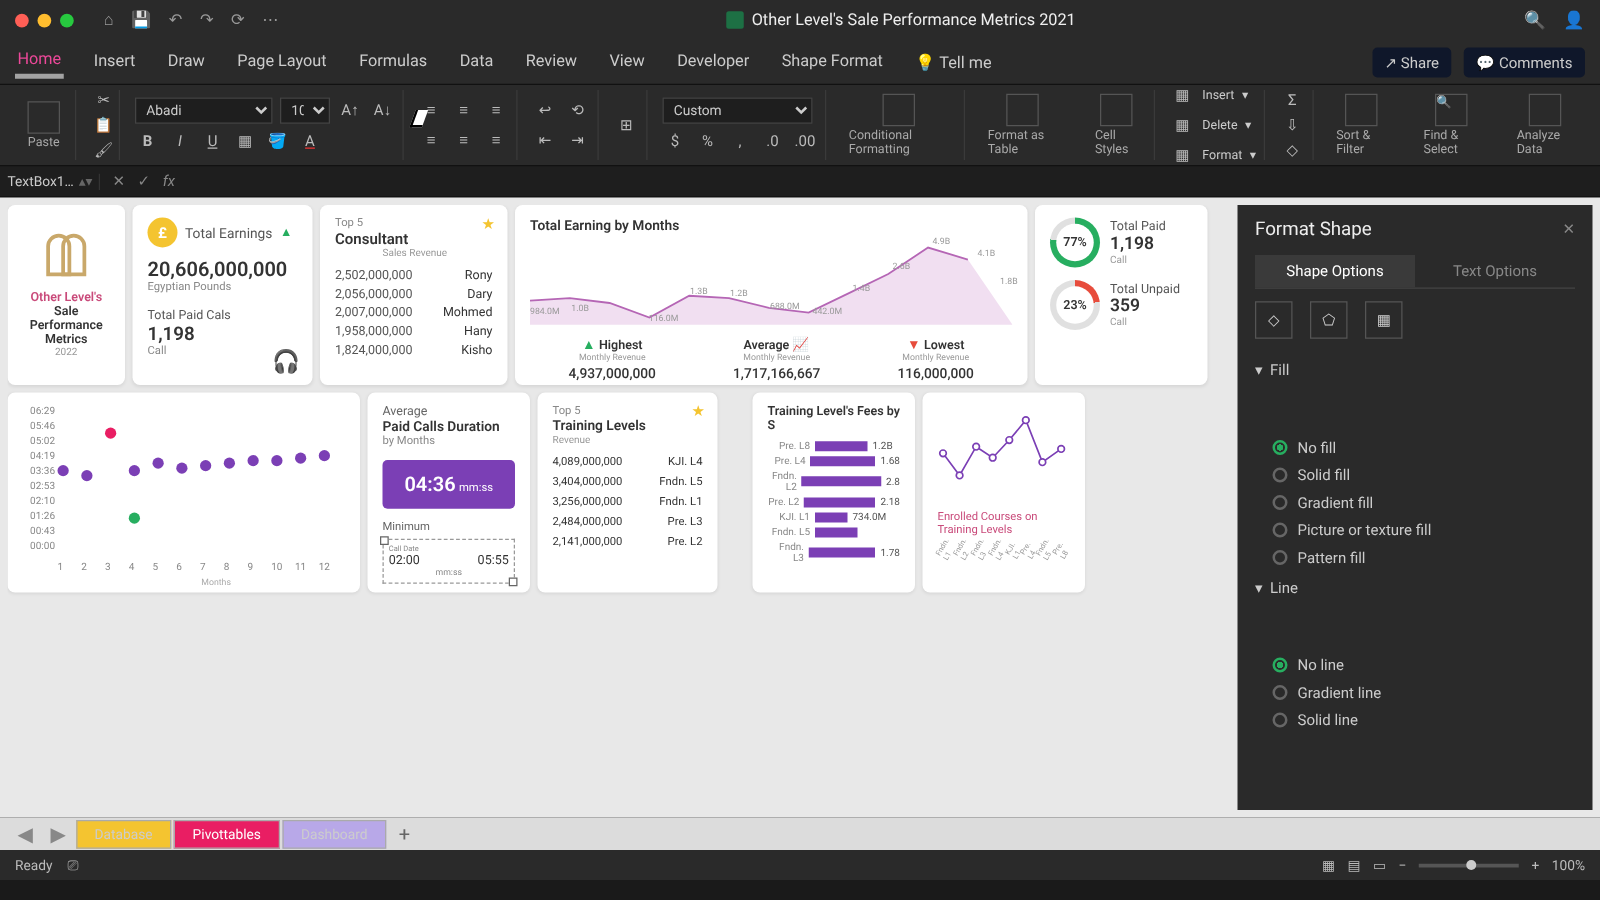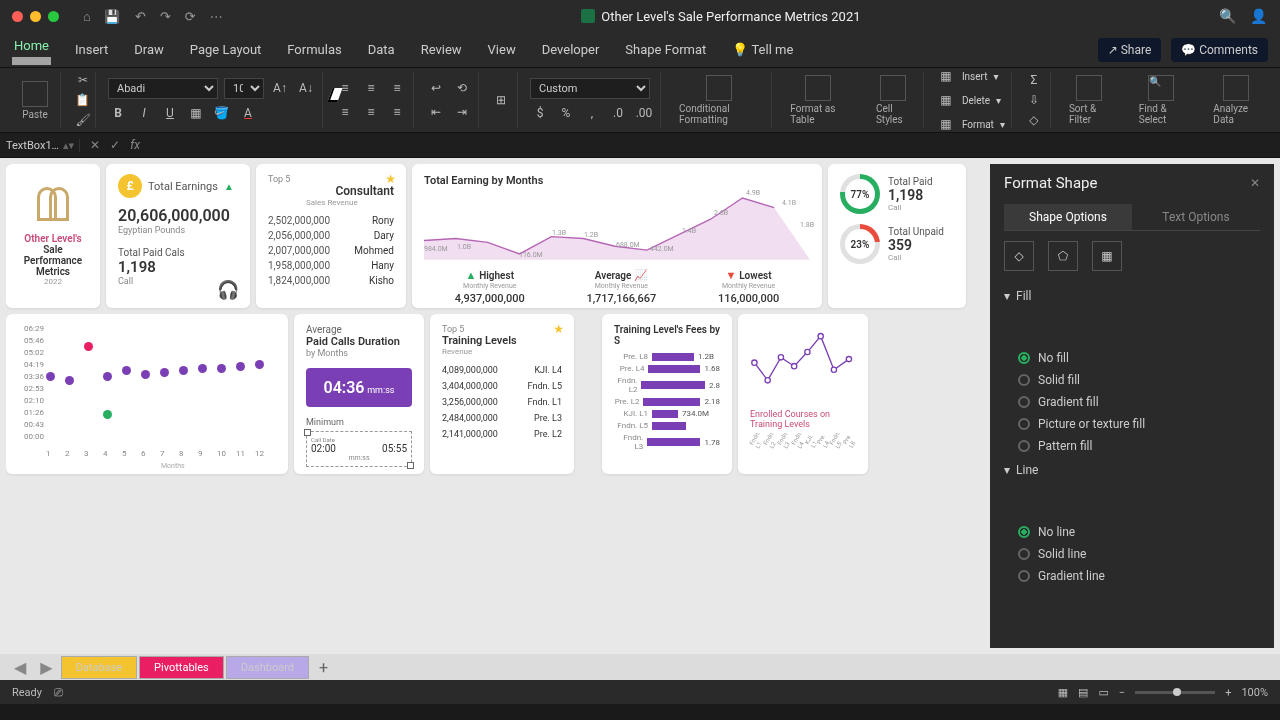--- a/index.html
+++ b/index.html
@@ -9,21 +9,21 @@
 .traffic { display:flex; gap:7px; }
 .dot { width:11px; height:11px; border-radius:50%; }
 .red{background:#ff5f56;} .yellow{background:#ffbd2e;} .green{background:#27c93f;}
 .titlebar .icons { display:flex; gap:14px; margin-left:16px; font-size:13px; color:#999; }
 .titlebar .title { flex:1; text-align:center; font-size:13px; color:#eee; display:flex; justify-content:center; align-items:flex-start; gap:6px;}
 .titlebar .title .xicon{width:14px;height:14px;background:#1d7044;border-radius:2px;display:inline-block;}
 .titlebar .right { display:flex; gap:14px; font-size:14px; color:#999; }
 
 .tabs { height:36px; background:#2a2a2a; display:flex; align-items:center; padding:0 12px; gap:22px; font-size:13px; color:#ccc; border-bottom:1px solid #111;}
 .tabs .tab { cursor:pointer; padding:4px 2px; }
-.tabs .tab.active { color:#86efac; border-bottom:8px solid #a3a3a3; }
+.tabs .tab.active { color:#ec4899; border-bottom:4px solid #a3a3a3; }
 .tabs .right { margin-left:auto; display:flex; gap:10px; }
 .tabs .btn { background:#0f172a; padding:5px 10px; border-radius:4px; font-size:12px; }
 
 .ribbon { height:64px; background:#2a2a2a; display:flex; align-items:center; padding:4px 10px; gap:6px; }
 .ribbon .group { display:flex; flex-direction:column; gap:4px; padding:0 6px; border-right:1px solid #3a3a3a; height:56px; justify-content:center;}
 .ribbon .group.nb { border-right:none; }
 .ribbon .row { display:flex; gap:6px; align-items:center; }
 .ribbon .ic { width:20px; height:20px; display:flex; align-items:center; justify-content:center; color:#bbb; font-size:12px; cursor:pointer;}
 .ribbon select,.ribbon input { background:#1e1e1e; border:1px solid #444; color:#ccc; font-size:11px; padding:2px 4px; }
 .ribbon .fsel{width:110px;} .ribbon .ssel{width:40px;}
@@ -57,21 +57,21 @@
 .c-earn .val{font-size:16px;font-weight:600;margin-top:8px;}
 .c-earn .cur{font-size:9px;color:#888;}
 .c-earn .sub{margin-top:12px;font-size:10px;color:#555;}
 .c-earn .sv{font-size:15px;font-weight:600;}
 .c-earn .sc{font-size:9px;color:#888;}
 .c-earn .up{color:#27ae60;font-size:10px;}
 .c-earn .hs{position:absolute;bottom:8px;right:10px;font-size:18px;color:#5a8bc9;}
 
 .c-cons { width:150px; height:144px; }
 .c-cons .t{font-size:9px;color:#888;}
-.c-cons .h{font-size:12px;font-weight:600;text-align:right;}
+.c-cons .h{font-size:12px;font-weight:600;}
 .c-cons .s{font-size:8px;color:#999;margin-bottom:6px;margin-left:38px;}
 .c-cons .row{display:flex;justify-content:space-between;font-size:10px;padding:2px 0;}
 .c-cons .row .v{color:#555;}
 
 .c-line { width:410px; height:144px; }
 .c-line .t{font-size:11px;font-weight:600;margin-bottom:4px;}
 .c-line .chart{height:70px;position:relative;margin-bottom:8px;}
 .c-line svg{width:100%;height:100%;}
 .c-line .stats{display:flex;justify-content:space-around;margin-top:6px;}
 .c-line .st{text-align:center;}
@@ -606,22 +606,22 @@
     <div class="opts" id="fill-opts">
         <div class="opt"><span class="rd on"></span>No fill</div>
         <div class="opt"><span class="rd "></span>Solid fill</div>
         <div class="opt"><span class="rd "></span>Gradient fill</div>
         <div class="opt"><span class="rd "></span>Picture or texture fill</div>
         <div class="opt"><span class="rd "></span>Pattern fill</div>
       </div>
     <div class="sect">▾ <span>Line</span></div>
     <div class="opts" id="line-opts">
         <div class="opt"><span class="rd on"></span>No line</div>
+        <div class="opt"><span class="rd "></span>Gradient line</div>
         <div class="opt"><span class="rd "></span>Solid line</div>
-        <div class="opt"><span class="rd "></span>Gradient line</div>
       </div>
   </div>
 </div>
 
 <div class="sheettabs">
   <span class="nav">◀</span>
   <span class="nav">▶</span>
   <span class="st db">Database</span>
   <span class="st pv">Pivottables</span>
   <span class="st dash">Dashboard</span>

